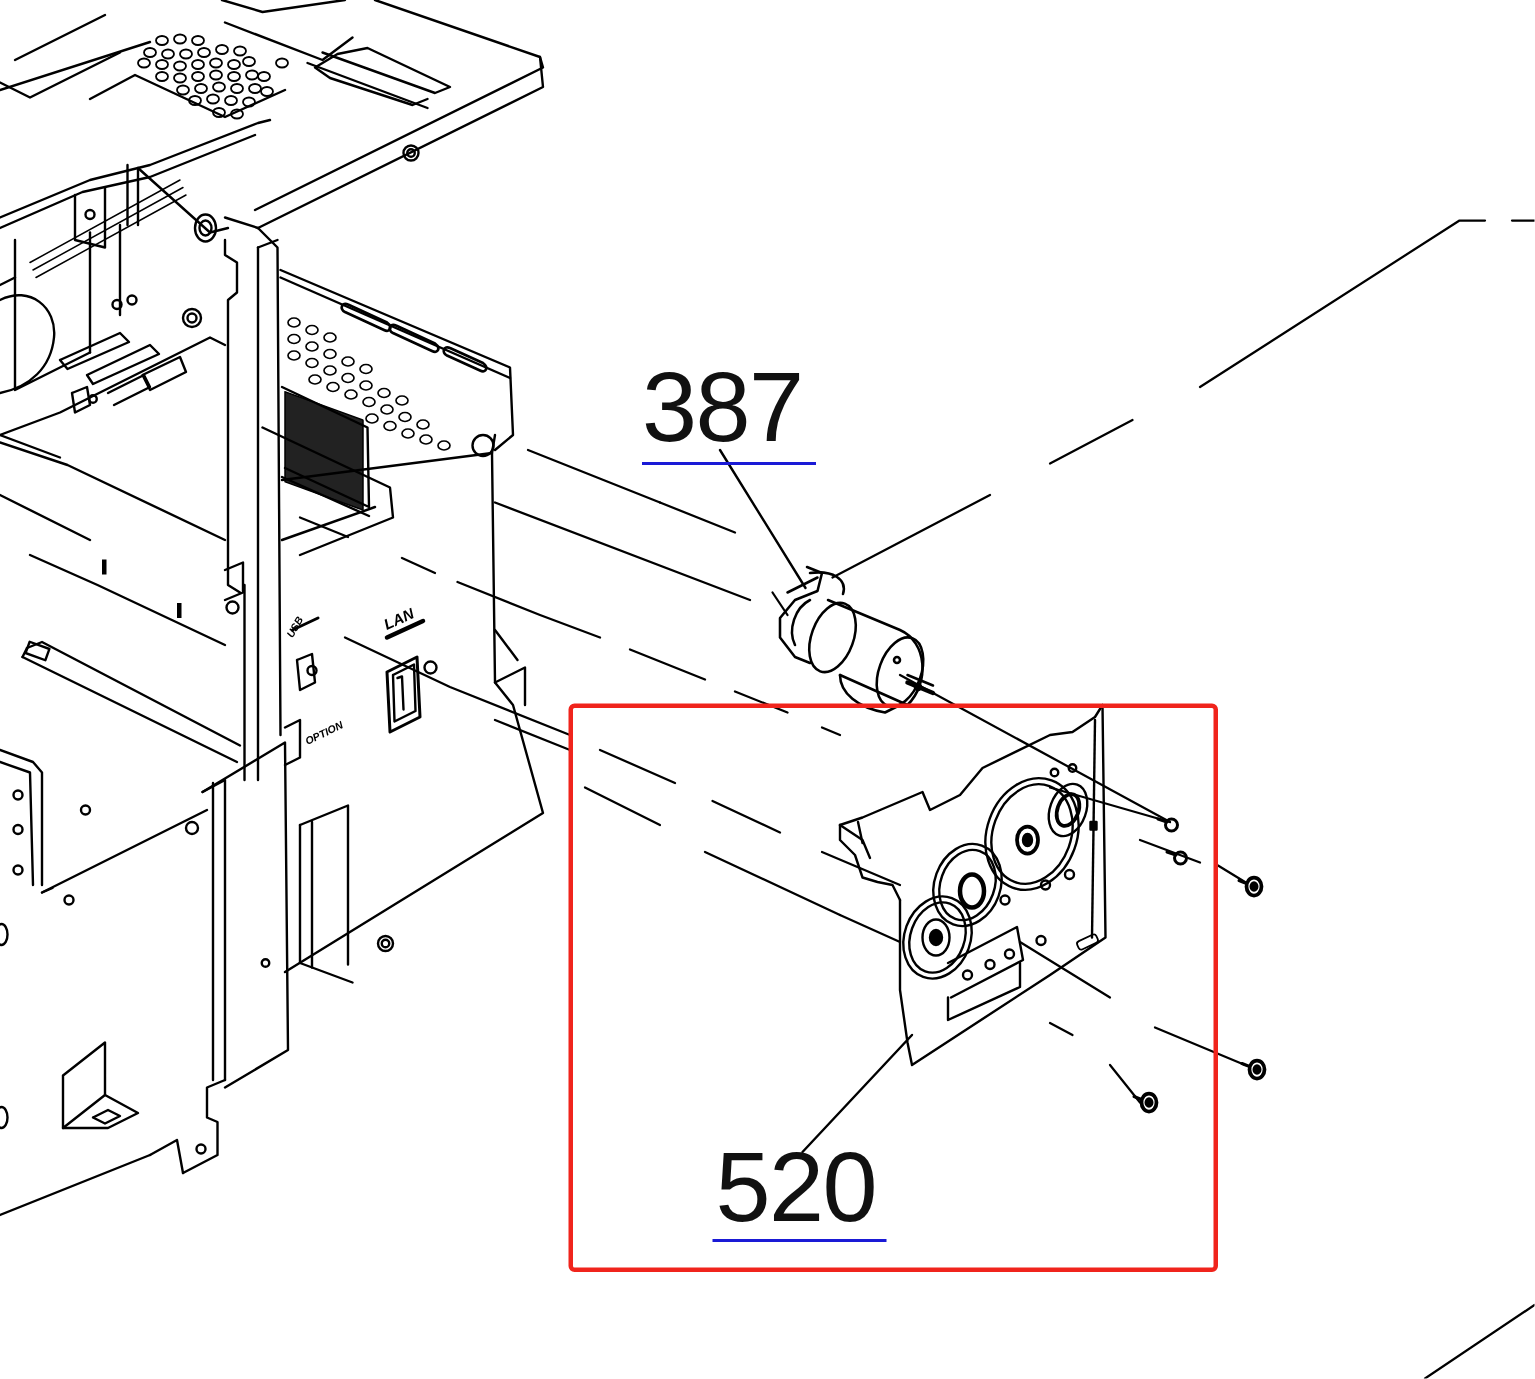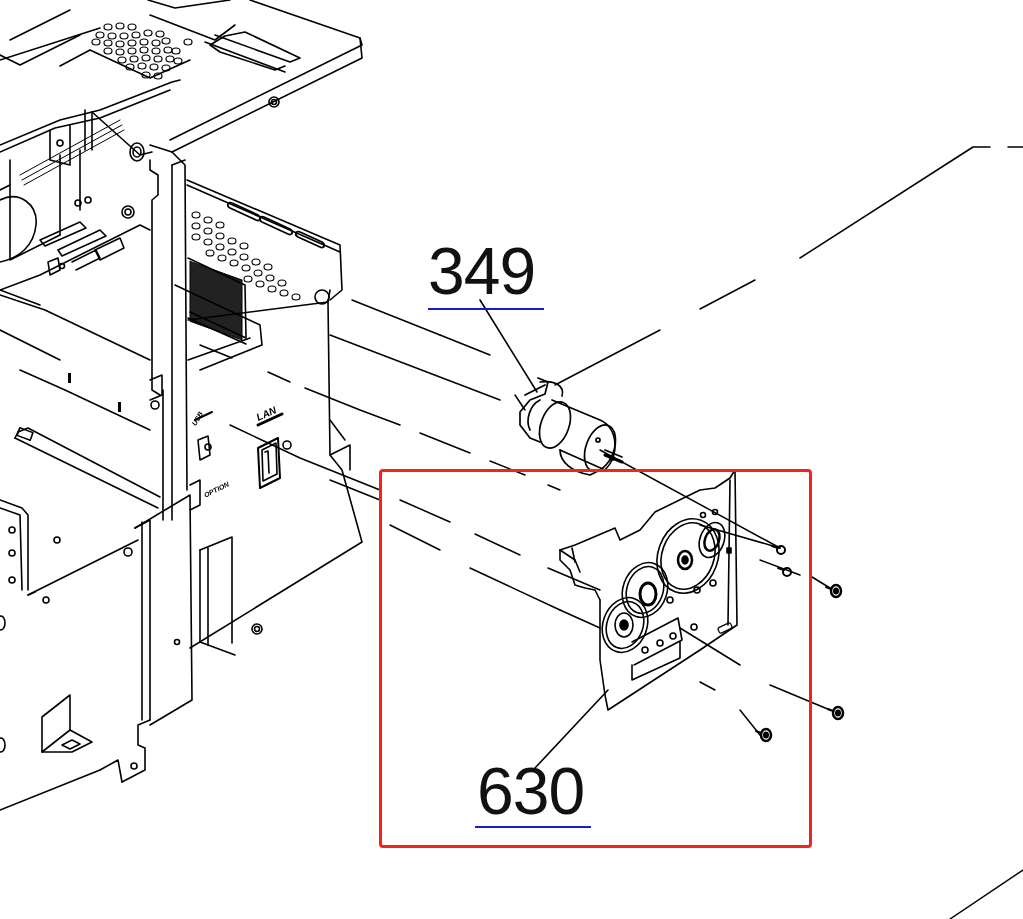--- a/index.html
+++ b/index.html
@@ -372,21 +372,21 @@
   </g>
 </svg>
 
 <div class="tiny-label" style="left:256px; top:408px; font-size:10px; transform: rotate(-24deg);">LAN</div>
 <div class="tiny-label" style="left:190px; top:415px; font-size:7px; transform: rotate(-60deg);">USB</div>
 <div class="tiny-label" style="left:203px; top:486px; font-size:7px; transform: rotate(-26deg);">OPTION</div>
 
 <div class="highlight-box"></div>
 
 <div class="callout" id="callout-521">
-  <span>349</span>
+  <span>387</span>
   <span class="ul"></span>
 </div>
 
 <div class="callout" id="callout-520">
   <span class="hl"></span>
-  <span class="txt">630</span>
+  <span class="txt">520</span>
   <span class="ul"></span>
 </div>
 
 </body></html>

